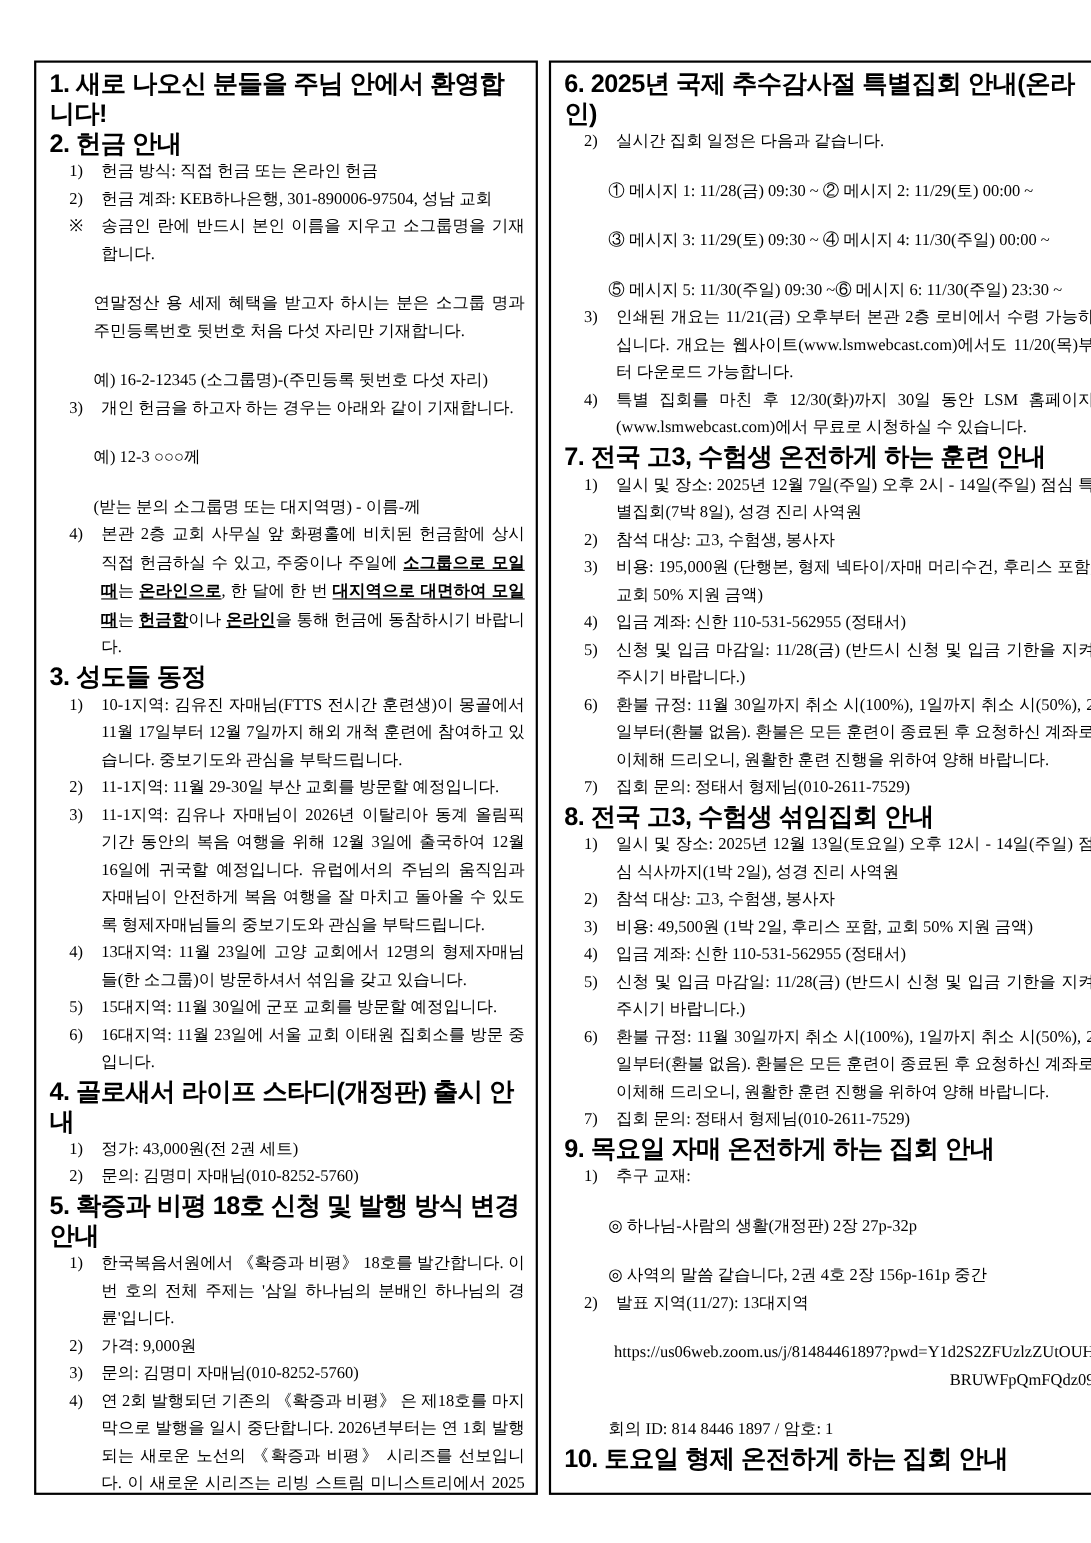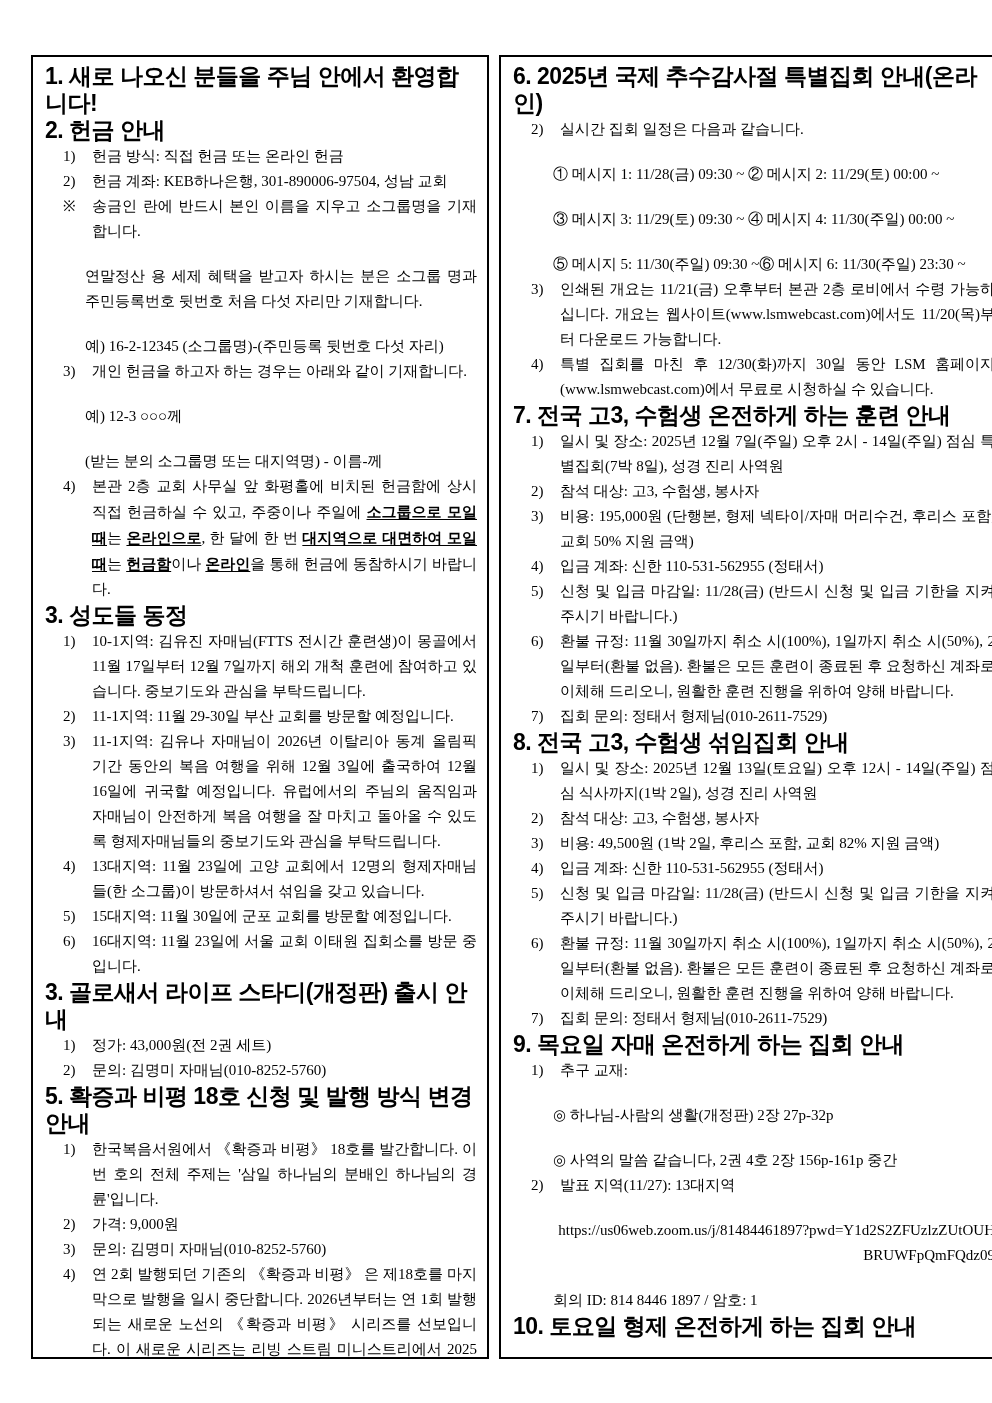--- a/index.html
+++ b/index.html
@@ -102,21 +102,21 @@
     <div class="item">
       <span class="n">4)</span><span>13대지역: 11월 23일에 고양 교회에서 12명의 형제자매님들(한 소그룹)이 방문하셔서 섞임을 갖고 있습니다.</span>
     </div>
     <div class="item">
       <span class="n">5)</span><span>15대지역: 11월 30일에 군포 교회를 방문할 예정입니다.</span>
     </div>
     <div class="item">
       <span class="n">6)</span><span>16대지역: 11월 23일에 서울 교회 이태원 집회소를 방문 중입니다.</span>
     </div>
 
-    <div class="h">3. 골로새서 라이프 스타디(개정판) 출시 안내</div>
+    <div class="h">4. 골로새서 라이프 스타디(개정판) 출시 안내</div>
     <div class="item">
       <span class="n">1)</span><span>정가: 43,000원(전 2권 세트)</span>
     </div>
     <div class="item">
       <span class="n">2)</span><span>문의: 김명미 자매님(010-8252-5760)</span>
     </div>
 
     <div class="h">5. 확증과 비평 18호 신청 및 발행 방식 변경 안내</div>
     <div class="item">
       <span class="n">1)</span><span>한국복음서원에서 《확증과 비평》 18호를 발간합니다. 이번 호의 전체 주제는 '삼일 하나님의 분배인 하나님의 경륜'입니다.</span>
@@ -173,21 +173,21 @@
     </div>
 
     <div class="h">8. 전국 고3, 수험생 섞임집회 안내</div>
     <div class="item">
       <span class="n">1)</span><span>일시 및 장소: 2025년 12월 13일(토요일) 오후 12시 - 14일(주일) 점심 식사까지(1박 2일), 성경 진리 사역원</span>
     </div>
     <div class="item">
       <span class="n">2)</span><span>참석 대상: 고3, 수험생, 봉사자</span>
     </div>
     <div class="item">
-      <span class="n">3)</span><span>비용: 49,500원 (1박 2일, 후리스 포함, 교회 82% 지원 금액)</span>
+      <span class="n">3)</span><span>비용: 49,500원 (1박 2일, 후리스 포함, 교회 50% 지원 금액)</span>
     </div>
     <div class="item">
       <span class="n">4)</span><span>입금 계좌: 신한 110-531-562955 (정태서)</span>
     </div>
     <div class="item">
       <span class="n">5)</span><span>신청 및 입금 마감일: 11/28(금) (반드시 신청 및 입금 기한을 지켜 주시기 바랍니다.)</span>
     </div>
     <div class="item">
       <span class="n">6)</span><span>환불 규정: 11월 30일까지 취소 시(100%), 1일까지 취소 시(50%), 2일부터(환불 없음). 환불은 모든 훈련이 종료된 후 요청하신 계좌로 이체해 드리오니, 원활한 훈련 진행을 위하여 양해 바랍니다.</span>
     </div>

